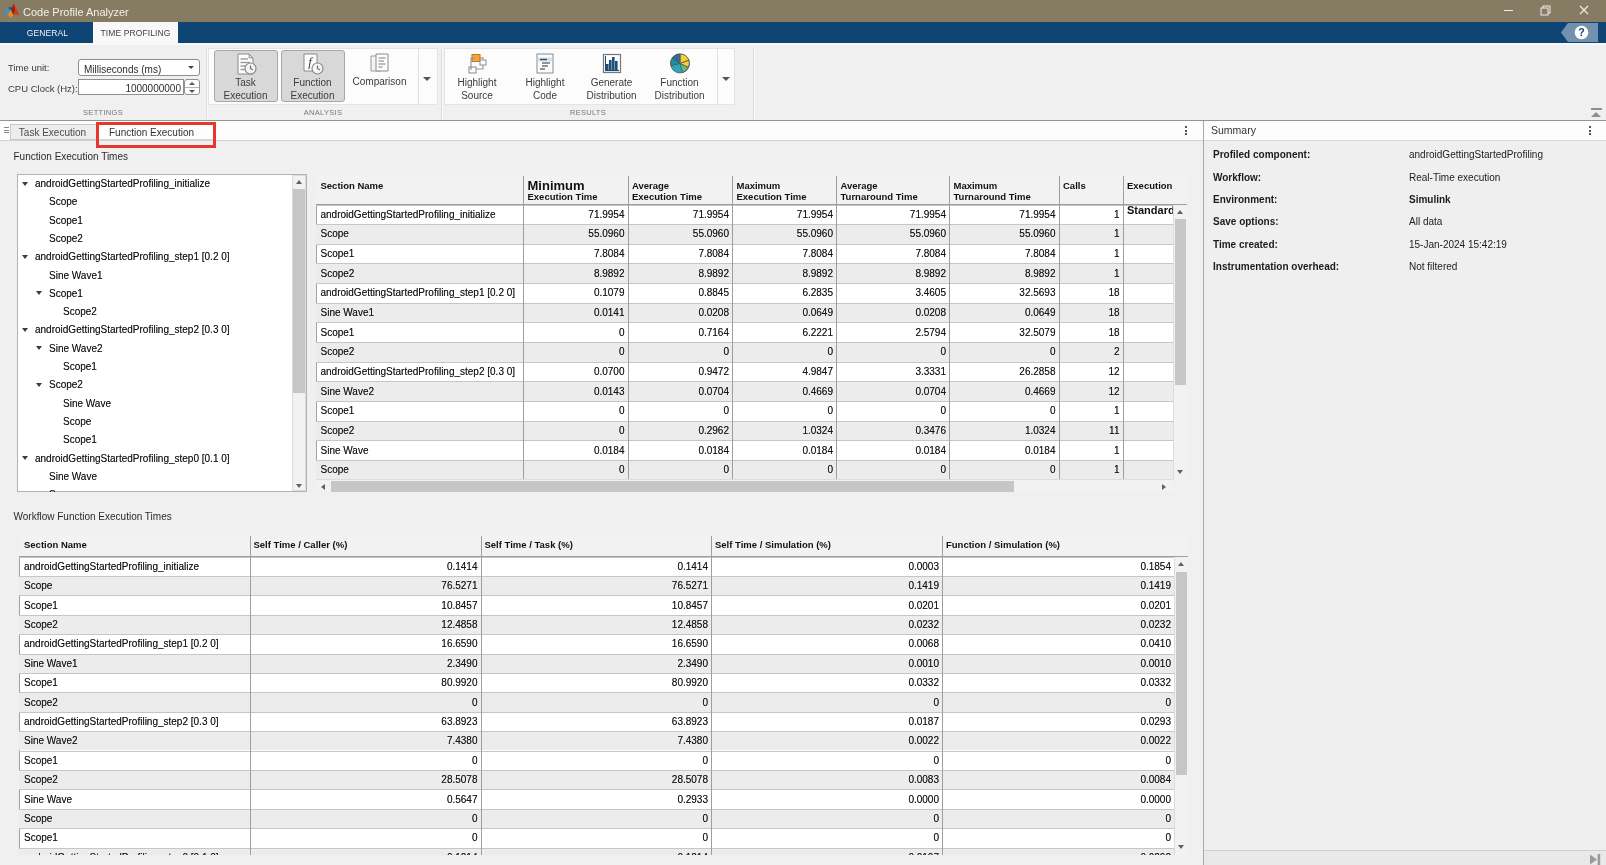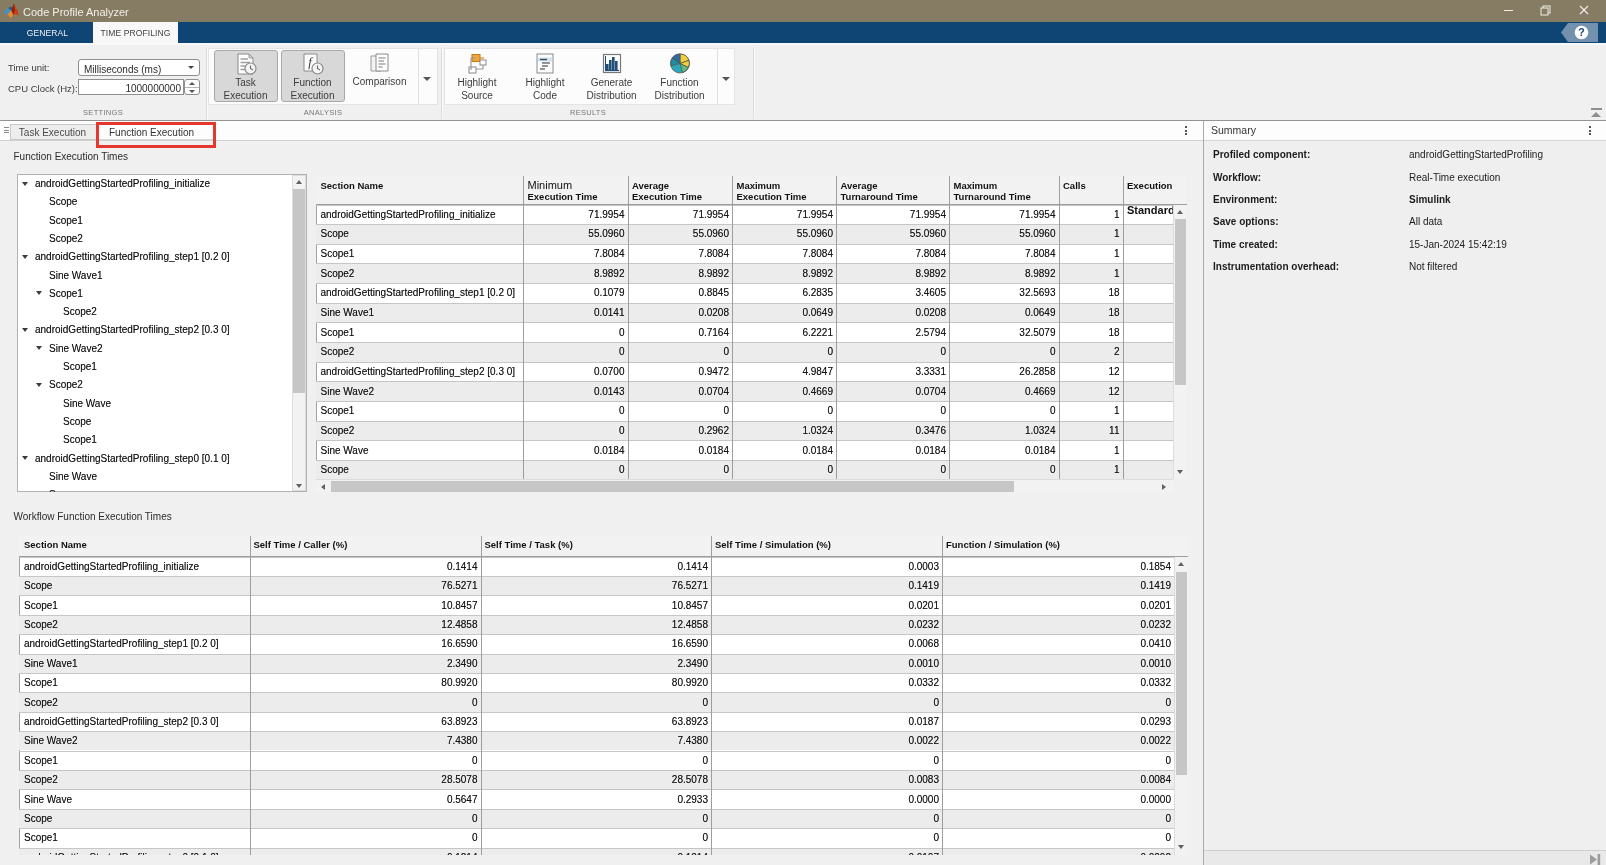--- a/index.html
+++ b/index.html
@@ -329,21 +329,21 @@
 <div style="position:absolute;left:0;top:304.09999999999997px;width:857.5px;height:1px;background:#c6c6c6"></div>
 <div style="position:absolute;left:0;top:28px;width:871px;height:1px;background:#9e9e9e"></div>
 <div style="position:absolute;left:207.5px;top:0;width:1px;height:304.09999999999997px;background:#9e9e9e"></div>
 <div style="position:absolute;left:312px;top:0;width:1px;height:304.09999999999997px;background:#9e9e9e"></div>
 <div style="position:absolute;left:416.5px;top:0;width:1px;height:304.09999999999997px;background:#9e9e9e"></div>
 <div style="position:absolute;left:520.5px;top:0;width:1px;height:304.09999999999997px;background:#9e9e9e"></div>
 <div style="position:absolute;left:633.5px;top:0;width:1px;height:304.09999999999997px;background:#9e9e9e"></div>
 <div style="position:absolute;left:743px;top:0;width:1px;height:304.09999999999997px;background:#9e9e9e"></div>
 <div style="position:absolute;left:807px;top:0;width:1px;height:304.09999999999997px;background:#9e9e9e"></div>
 <div style="position:absolute;left:5px;top:3.4px;font-size:9.5px;line-height:13px;font-weight:bold;color:#111;white-space:nowrap">Section Name</div>
-<div style="position:absolute;left:212.0px;top:3.4px;font-size:11px;line-height:13px;font-weight:normal;color:#111;white-space:nowrap">Minimum</div>
+<div style="position:absolute;left:212.0px;top:3.4px;font-size:13px;line-height:13px;font-weight:bold;color:#111;white-space:nowrap">Minimum</div>
 <div style="position:absolute;left:212.0px;top:14.3px;font-size:9.5px;line-height:13px;font-weight:bold;color:#111;white-space:nowrap">Execution Time</div>
 <div style="position:absolute;left:316.5px;top:3.4px;font-size:9.5px;line-height:13px;font-weight:bold;color:#111;white-space:nowrap">Average</div>
 <div style="position:absolute;left:316.5px;top:14.3px;font-size:9.5px;line-height:13px;font-weight:bold;color:#111;white-space:nowrap">Execution Time</div>
 <div style="position:absolute;left:421.0px;top:3.4px;font-size:9.5px;line-height:13px;font-weight:bold;color:#111;white-space:nowrap">Maximum</div>
 <div style="position:absolute;left:421.0px;top:14.3px;font-size:9.5px;line-height:13px;font-weight:bold;color:#111;white-space:nowrap">Execution Time</div>
 <div style="position:absolute;left:525.0px;top:3.4px;font-size:9.5px;line-height:13px;font-weight:bold;color:#111;white-space:nowrap">Average</div>
 <div style="position:absolute;left:525.0px;top:14.3px;font-size:9.5px;line-height:13px;font-weight:bold;color:#111;white-space:nowrap">Turnaround Time</div>
 <div style="position:absolute;left:638.0px;top:3.4px;font-size:9.5px;line-height:13px;font-weight:bold;color:#111;white-space:nowrap">Maximum</div>
 <div style="position:absolute;left:638.0px;top:14.3px;font-size:9.5px;line-height:13px;font-weight:bold;color:#111;white-space:nowrap">Turnaround Time</div>
 <div style="position:absolute;left:747.5px;top:3.4px;font-size:9.5px;line-height:13px;font-weight:bold;color:#111;white-space:nowrap">Calls</div>

